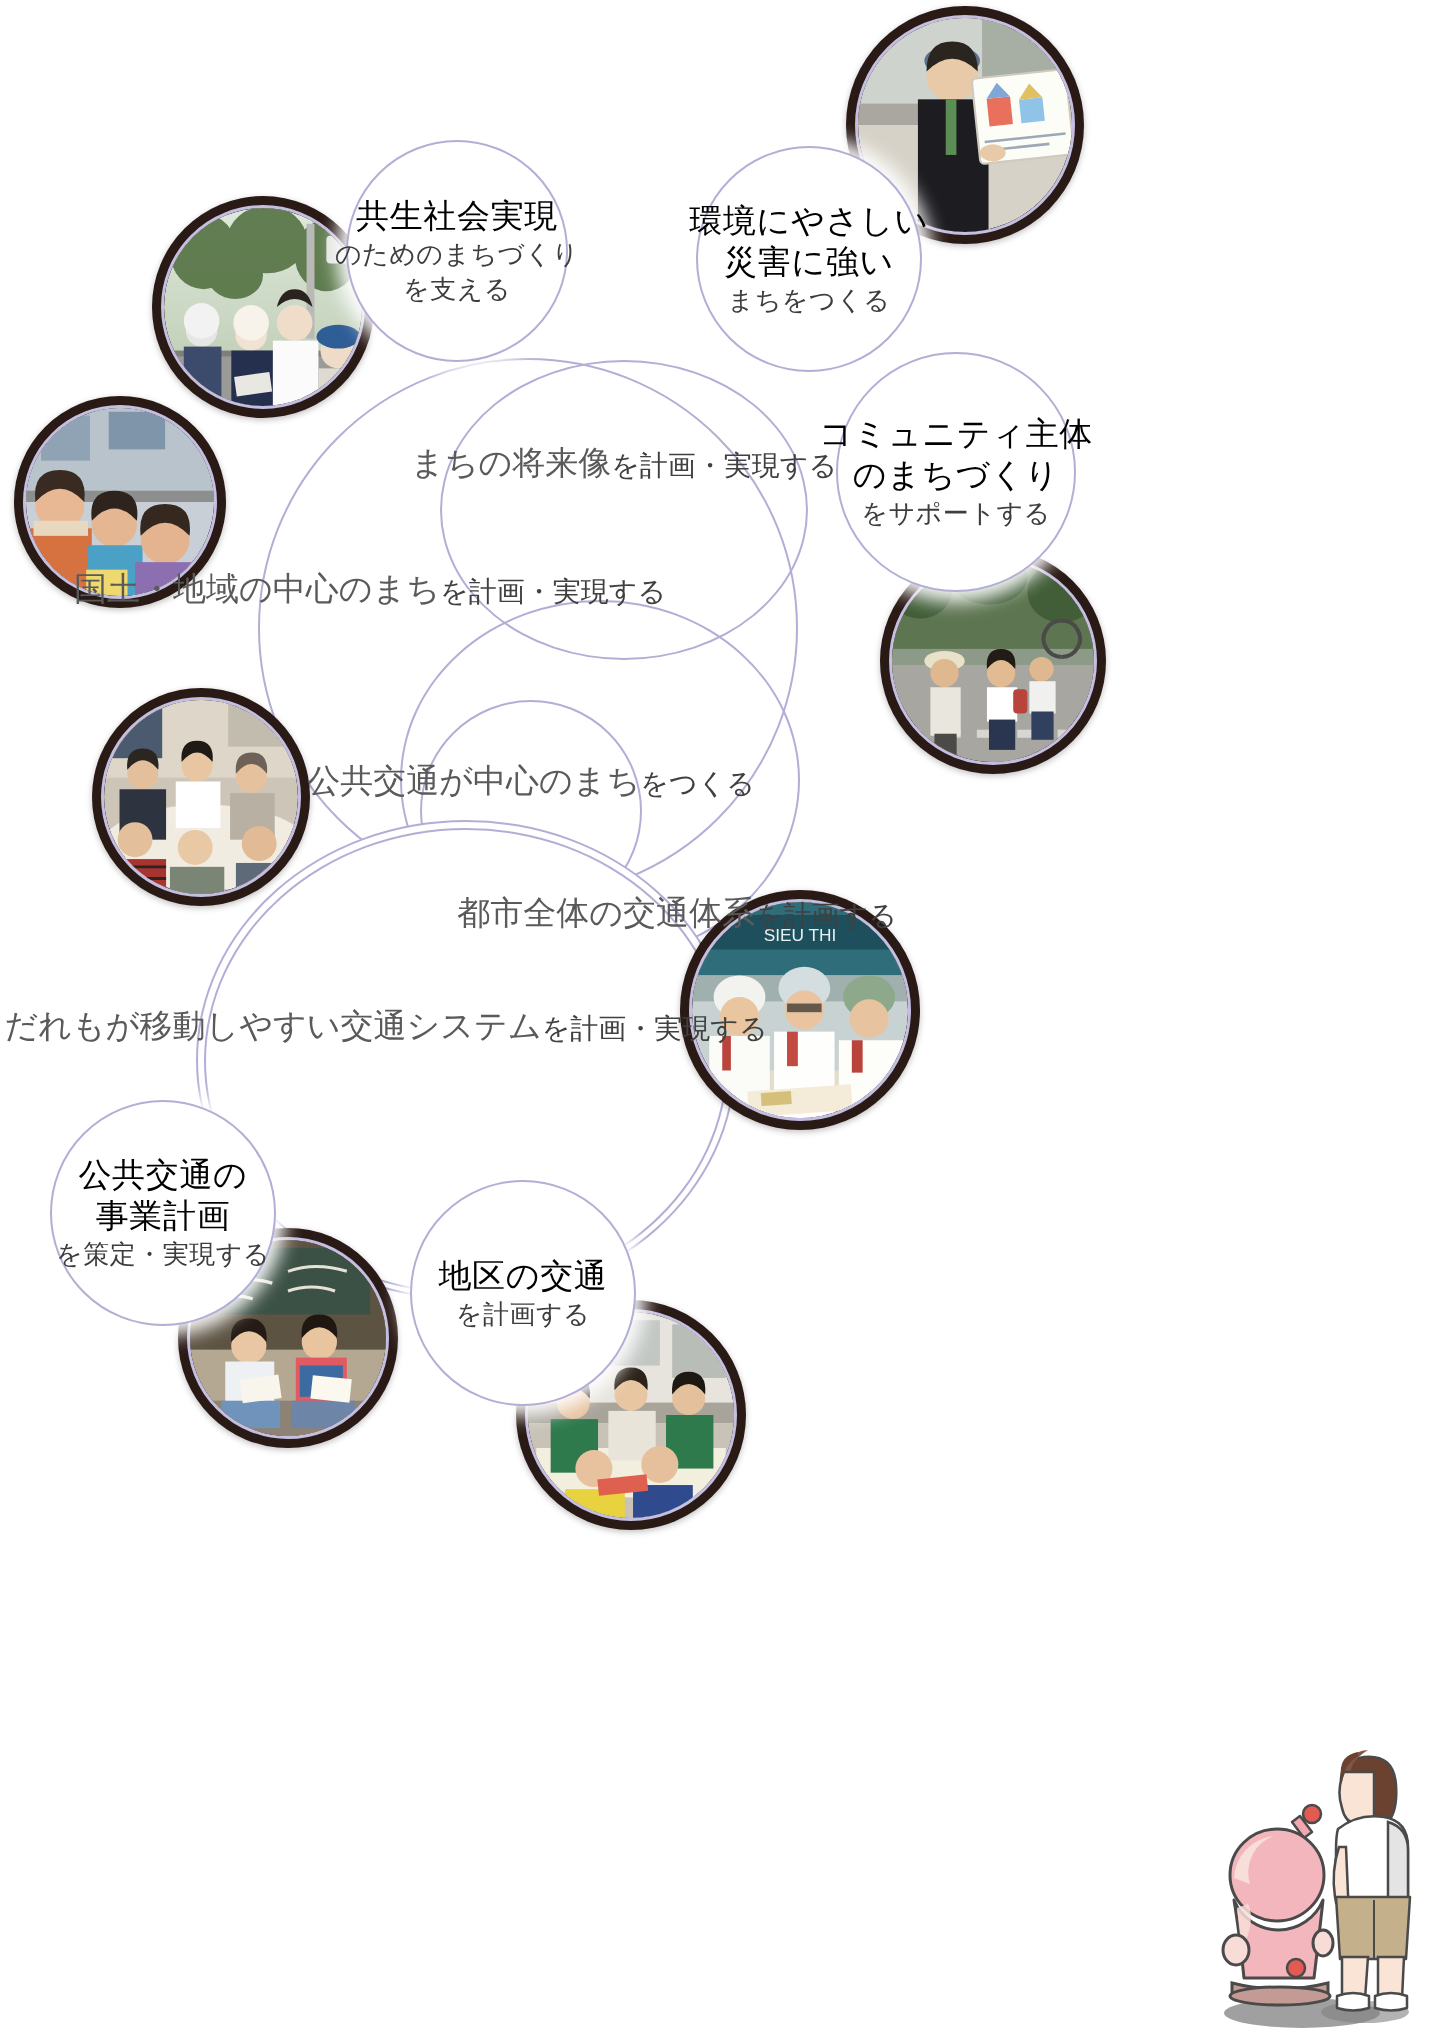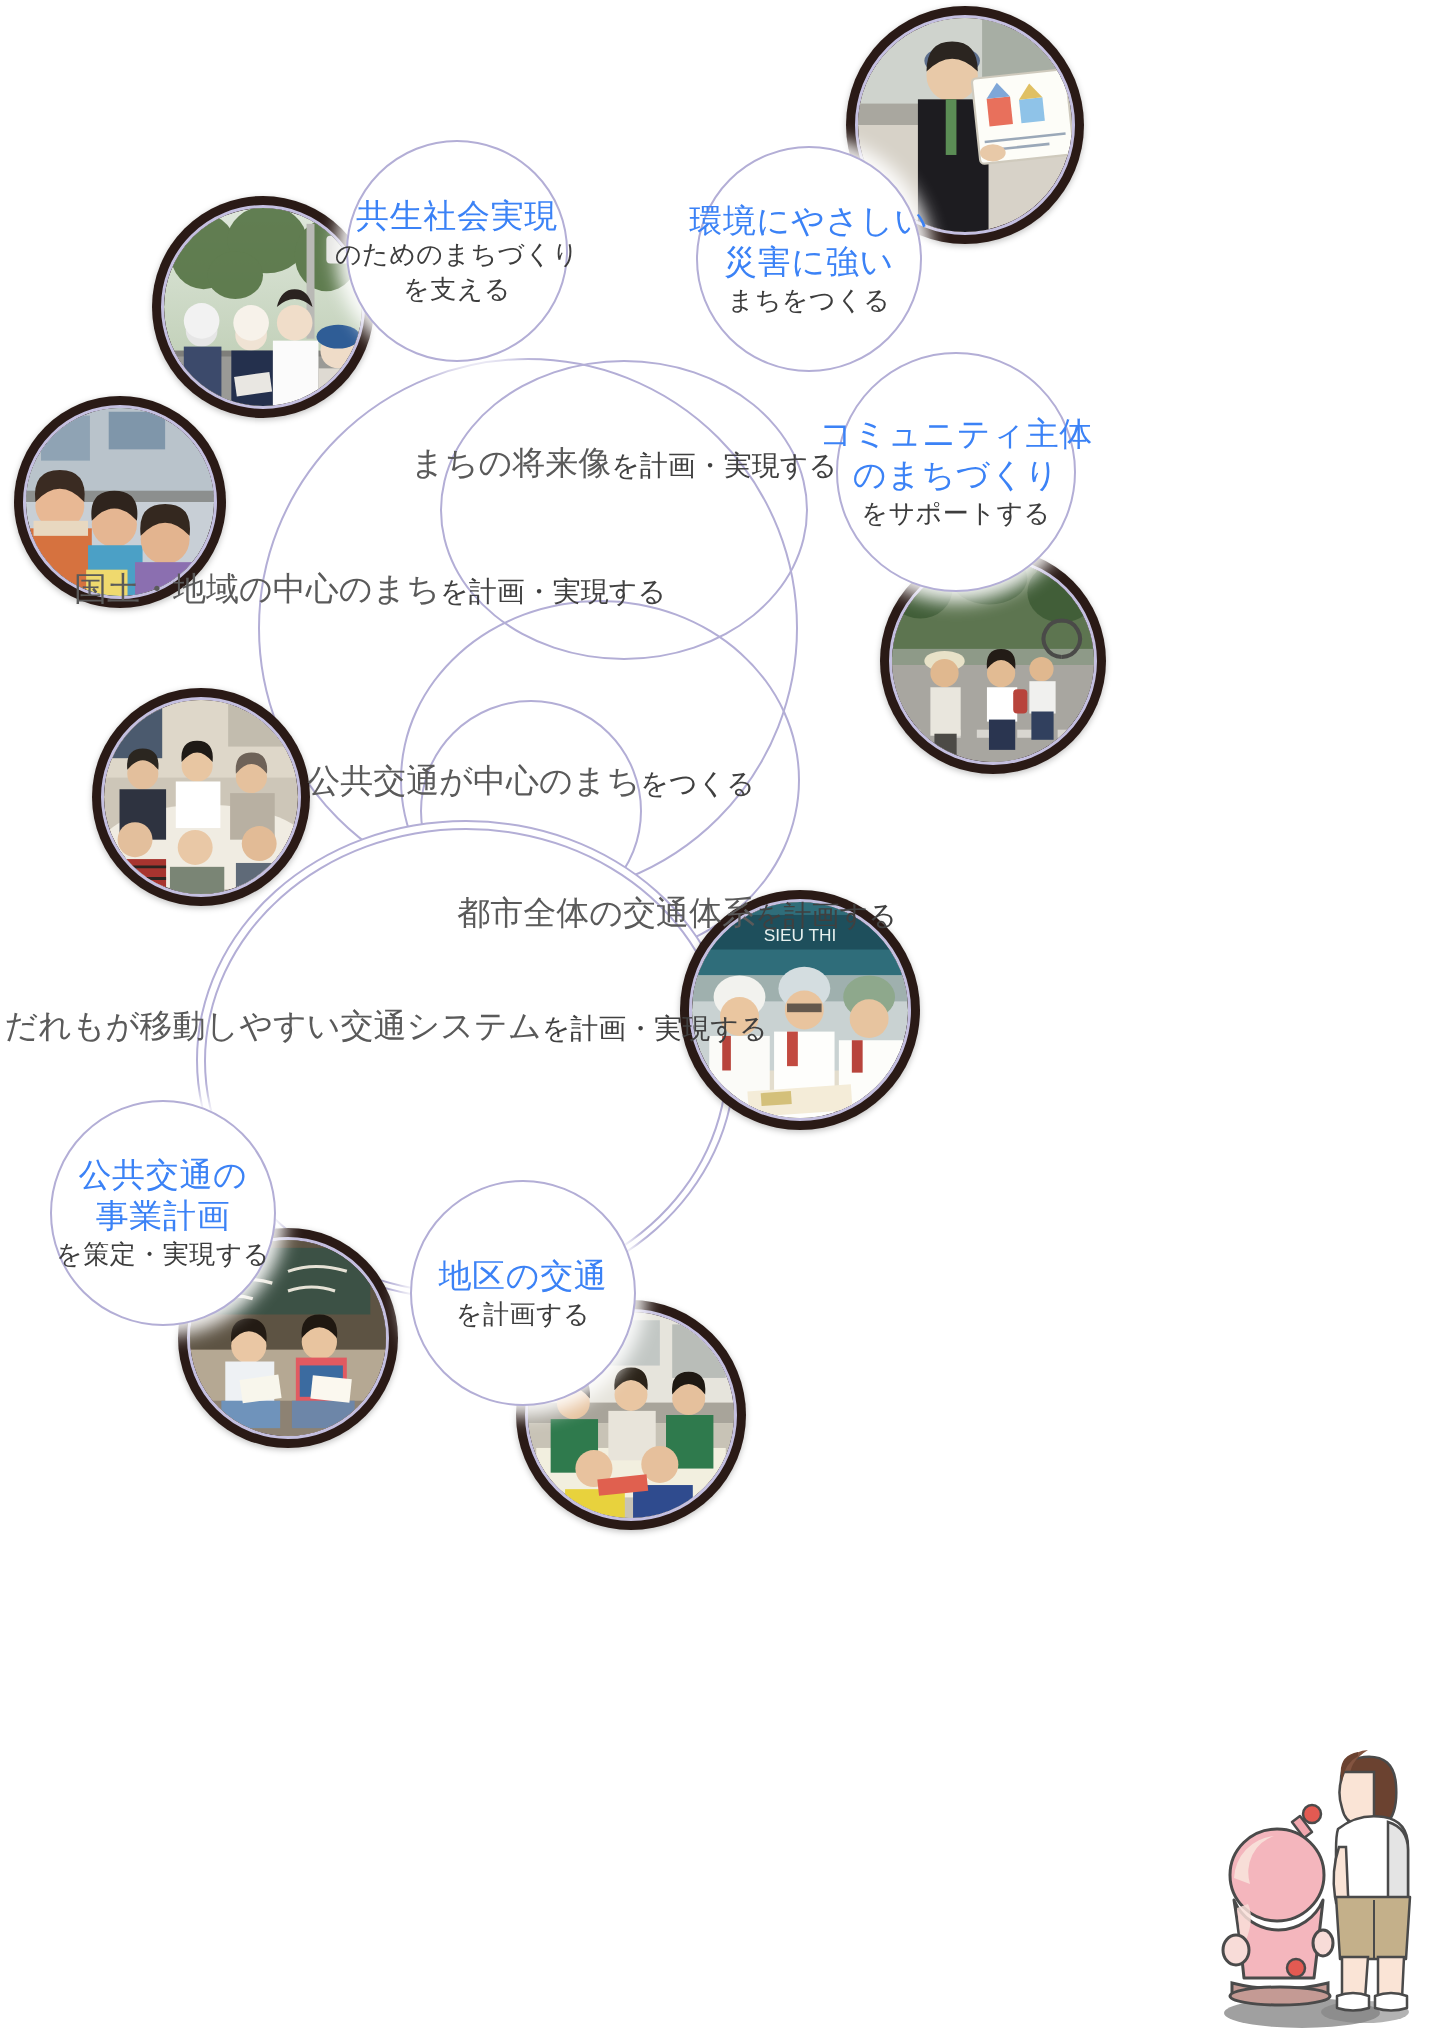--- a/index.html
+++ b/index.html
@@ -38,21 +38,21 @@
     justify-content: center;
     text-align: center;
     color: #595959;
     box-shadow: 0 0 18px 10px rgba(255,255,255,0.95);
   }
   .bubble .l1, .bubble .l2, .bubble .l3 {
     display: block;
     white-space: nowrap;
     letter-spacing: 0.02em;
     line-height: 1.22;
-    color: #3b82f6;
+    color: #000000;
   }
   .bubble .big { font-size: 33px; font-weight: 500; }
   .bubble .sub { font-size: 26px; color: #3d3d3d; margin-top: 3px; }
 
   
   .label-group {
     position: absolute;
     display: flex;
     flex-direction: row;
     align-items: center;

